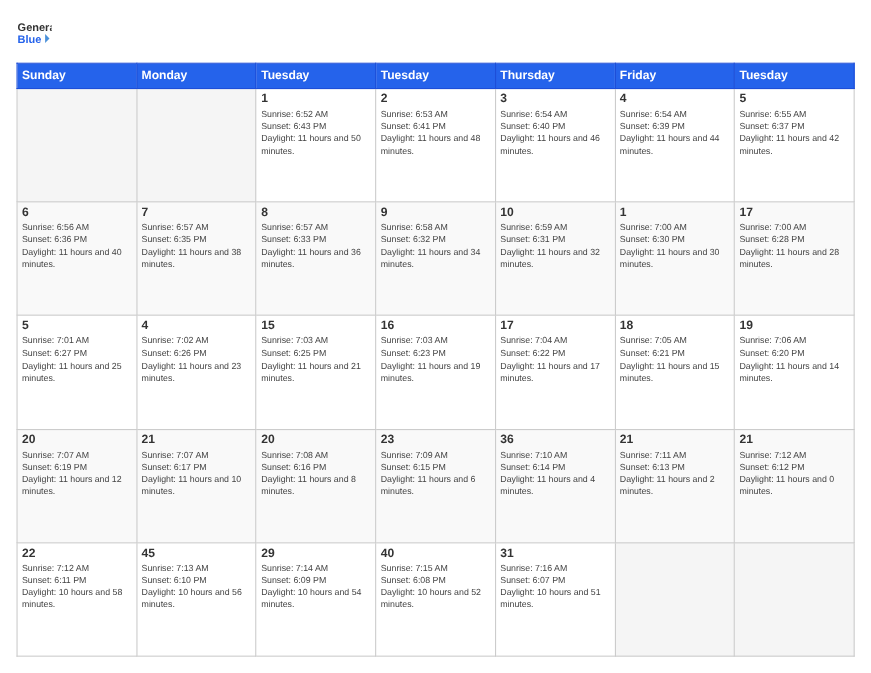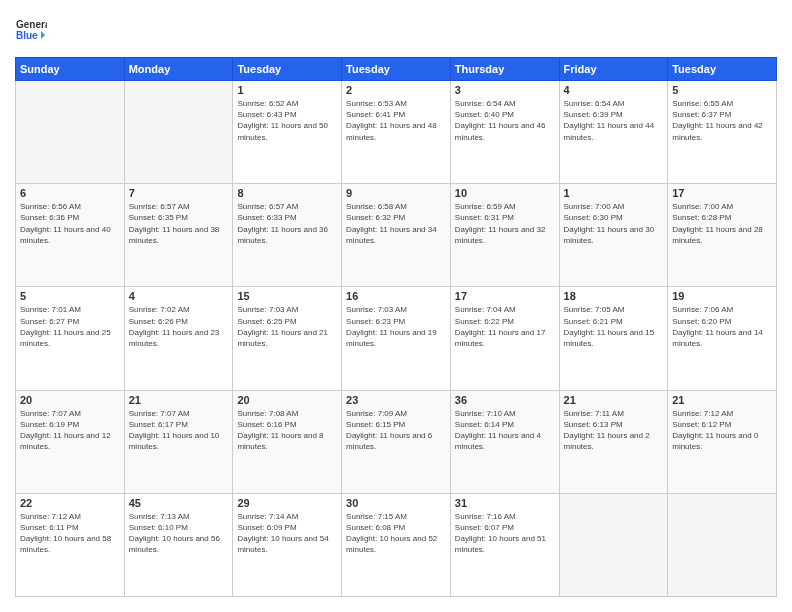--- a/index.html
+++ b/index.html
@@ -354,21 +354,21 @@
           </td>
           <td>
             <span class="day-number">29</span>
         <div class="day-info">
           Sunrise: 7:14 AM<br>
           Sunset: 6:09 PM<br>
           Daylight: 10 hours and 54 minutes.
         </div>
           </td>
           <td>
-            <span class="day-number">30</span>
+            <span class="day-number">40</span>
         <div class="day-info">
           Sunrise: 7:15 AM<br>
           Sunset: 6:08 PM<br>
           Daylight: 10 hours and 52 minutes.
         </div>
           </td>
           <td>
             <span class="day-number">31</span>
         <div class="day-info">
           Sunrise: 7:16 AM<br>

